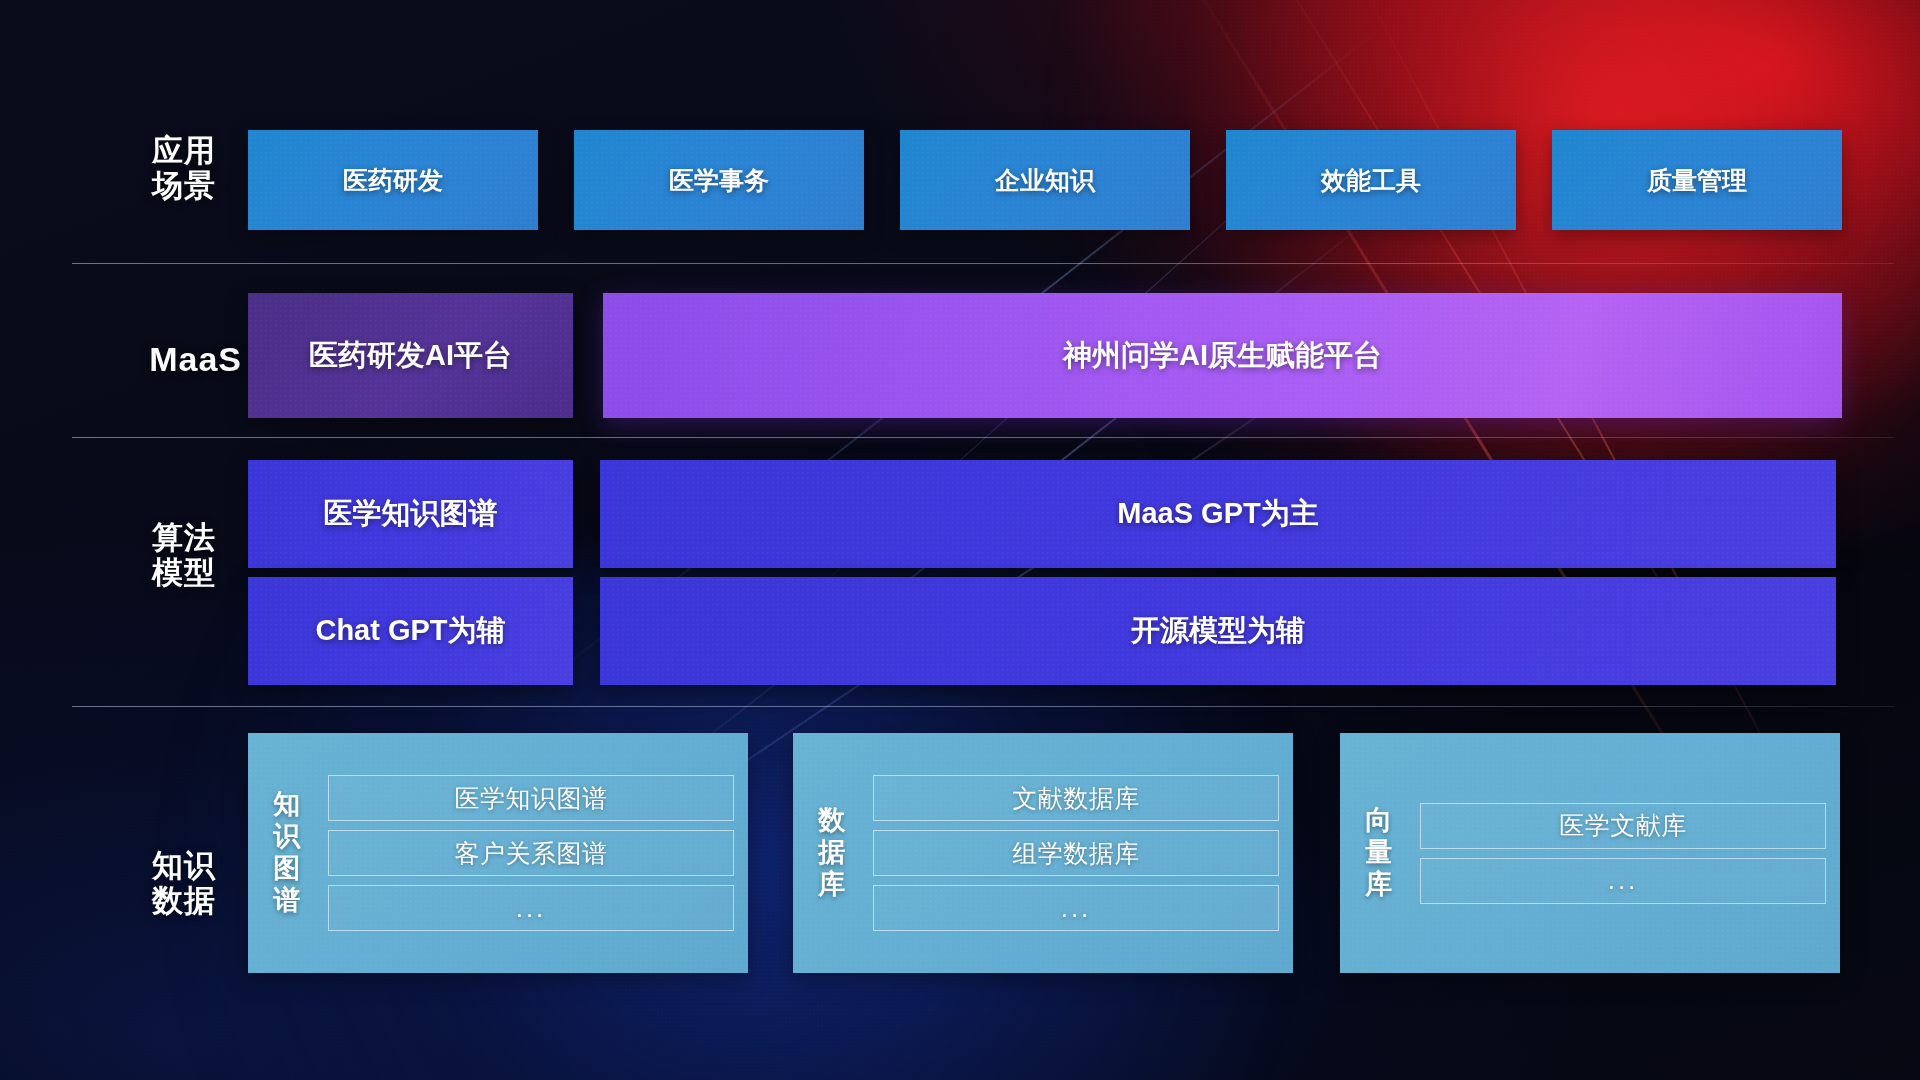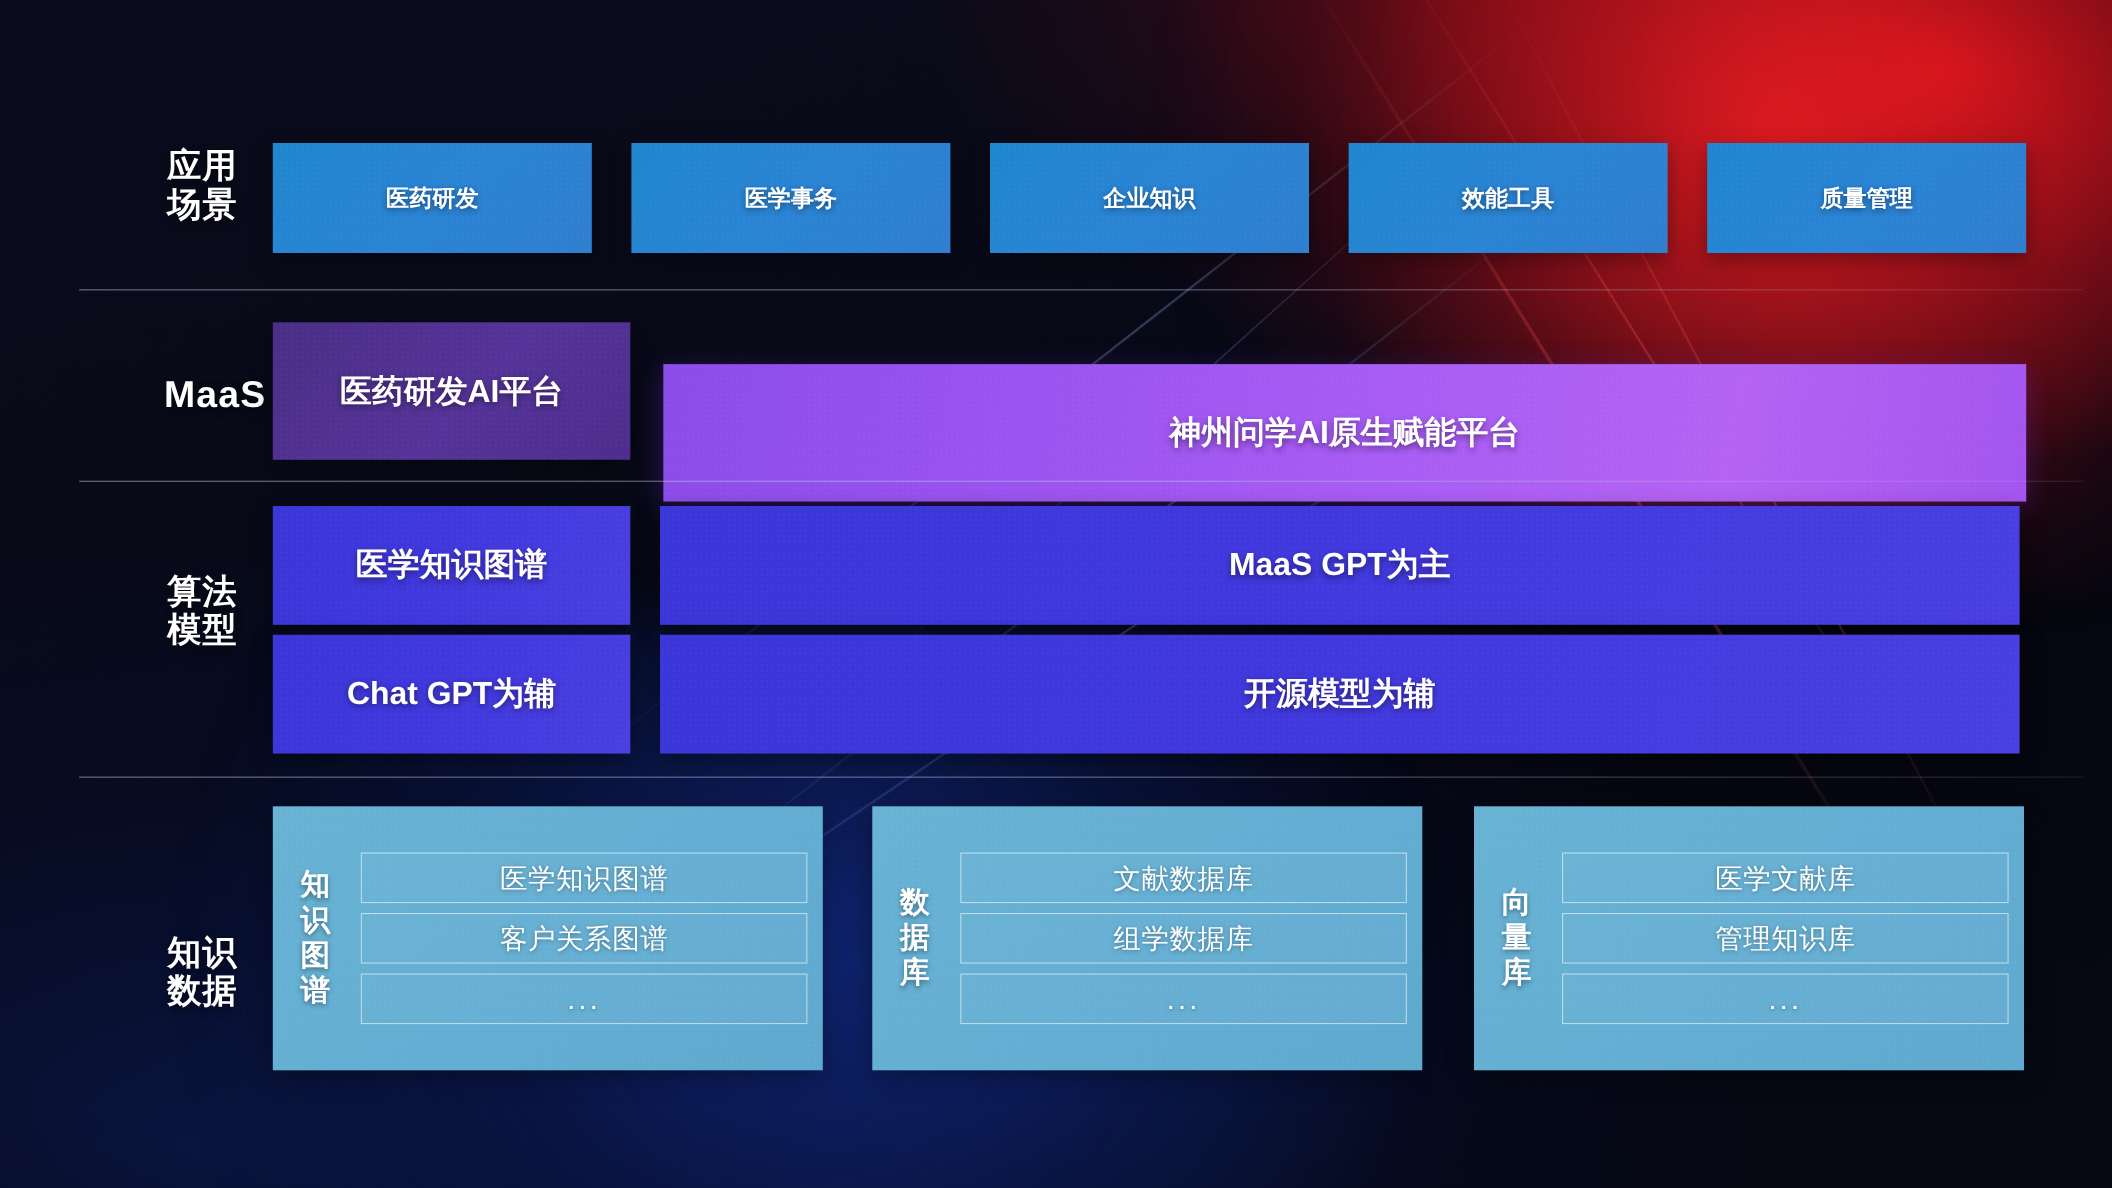--- a/index.html
+++ b/index.html
@@ -84,21 +84,21 @@
     background-image:radial-gradient(rgba(255,255,255,0.10) 1px, transparent 1px);
     background-size:5px 5px;
     opacity:0.35;
     pointer-events:none;
   }
   .box > span { position:relative; z-index:1; }
 
   
   .app-box {
     background:linear-gradient(135deg,#1f86cf 0%,#2a84d4 50%,#2f7ed0 100%);
-    font-size:21px;
+    font-size:25px;
     box-shadow:0 6px 18px rgba(0,0,0,0.35);
   }
 
   
   .maas-dark {
     background:linear-gradient(135deg,#4a2e86 0%,#553398 55%,#4c2d8c 100%);
     font-size:29px;
     box-shadow:0 6px 20px rgba(0,0,0,0.4);
   }
   .maas-bright {
@@ -196,21 +196,21 @@
 
   <div class="divider" style="top:263px;"></div>
 
   <div class="row-label" style="left:92px; top:340px; width:150px; font-size:34px;">
     <div>MaaS</div>
   </div>
 
   <div class="box maas-dark" style="left:248px; top:293px; width:325px; height:125px;">
     <span>医药研发AI平台</span>
   </div>
-  <div class="box maas-bright" style="left:603px; top:293px; width:1239px; height:125px;margin-top:38px;">
+  <div class="box maas-bright" style="left:603px; top:293px; width:1239px; height:125px;">
     <span>神州问学AI原生赋能平台</span>
   </div>
 
   <div class="divider" style="top:437px;"></div>
 
   <div class="row-label" style="left:96px; top:520px; width:120px; font-size:31px;">
     <div>算法</div>
     <div>模型</div>
   </div>
 
@@ -276,22 +276,19 @@
   <div class="kd-panel" style="left:1340px; top:733px; width:500px; height:240px;">
     <div class="kd-title">
       <div>向</div>
       <div>量</div>
       <div>库</div>
     </div>
     <div class="kd-items">
       <div class="kd-item">
         <span>医学文献库</span>
       </div>
-      <div class="kd-item">
-        <span>管理知识库</span>
-      </div>
       <div class="kd-item ellipsis">
         <span>...</span>
       </div>
     </div>
   </div>
 
 </div>
 
 </body></html>

